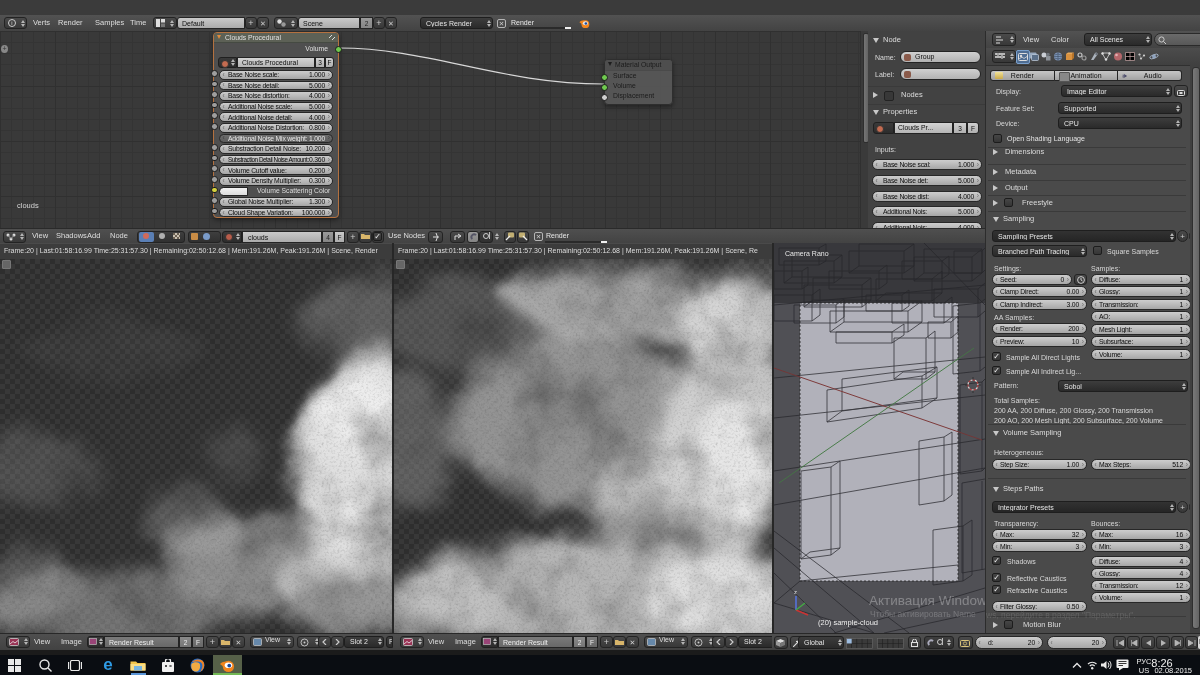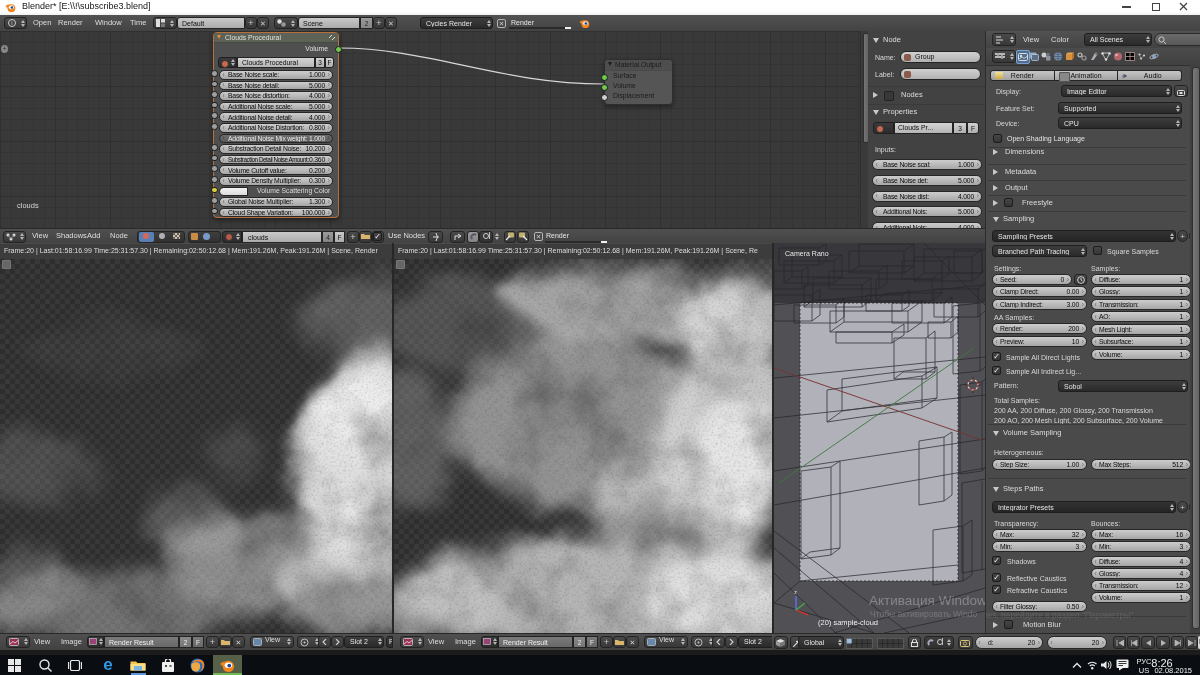--- a/index.html
+++ b/index.html
@@ -19,42 +19,28 @@
 .phdr:before{content:"";display:block;width:0;height:0;}
 .tri-r:before{border:3px solid transparent;border-left:5px solid #c8c8c8;}
 .tri-d:before{border:3.5px solid transparent;border-top:5px solid #c8c8c8;margin-top:3px;}
 .sep{position:absolute;height:1px;background:#3a3a3a;}
 .menu{color:#dedede;font-size:7.5px;position:absolute;line-height:16px;}
 .ebtn{position:absolute;background:linear-gradient(#4a4a4a,#383838);border:1px solid #232323;border-radius:3px;box-sizing:border-box;}
 </style></head>
 <body>
 <div id="root">
 
-<div class="abs" style="left:0;top:0;width:1200px;height:15px;background:linear-gradient(#ffffff 80%,#f0f0f0);">
-  <svg class="abs" style="left:5px;top:2px" width="11" height="11" viewBox="0 0 24 24">
-        <path d="M1 9 C5 5.5 10 5 13 6.5 L13 13 L6 13 Z" fill="#f2851d"></path>
-        <circle cx="14" cy="13.5" r="8.5" fill="#f2851d"></circle>
-        <ellipse cx="14" cy="11.5" rx="5.6" ry="4.2" fill="#fff"></ellipse>
-        <circle cx="15" cy="12" r="2.8" fill="#1b4a9c"></circle>
-      </svg>
-  <div class="abs" style="left:22px;top:1px;font-size:9px;color:#151515;">Blender* [E:\\!\subscribe3.blend]</div>
-  <div class="abs" style="left:1122px;top:6px;width:9px;height:1.5px;background:#444;"></div>
-  <div class="abs" style="left:1152px;top:3px;width:6px;height:6px;border:1.2px solid #444;"></div>
-  <svg class="abs" style="left:1179px;top:2px" width="9" height="9">
-        <path d="M1 1 L8 8 M8 1 L1 8" stroke="#444" stroke-width="1.3"></path>
-      </svg>
-</div>
 
 <div class="abs" id="infohdr" style="left:0;top:15px;width:1200px;height:16px;background:linear-gradient(#525252,#434343);border-bottom:1px solid #262626;">
   <div class="ebtn" style="left:4px;top:2px;width:23px;height:12px;"></div>
   <div class="abs" style="left:8px;top:4px;width:8px;height:8px;border-radius:50%;border:1px solid #ccc;box-sizing:border-box;color:#ddd;font-size:6px;line-height:6.5px;text-align:center;">i</div>
   <div class="ud abs" style="left:19px;top:2px;height:12px;"></div>
-  <div class="menu" style="left:33px;top:0;">Open</div>
+  <div class="menu" style="left:33px;top:0;">Verts</div>
   <div class="menu" style="left:58px;top:0;">Render</div>
-  <div class="menu" style="left:95px;top:0;">Window</div>
+  <div class="menu" style="left:95px;top:0;">Samples</div>
   <div class="menu" style="left:130px;top:0;">Time</div>
   <div class="ebtn" style="left:153px;top:2px;width:24px;height:12px;"></div>
   <svg class="abs" style="left:156px;top:4px" width="9" height="8">
         <rect x="0" y="0" width="4" height="8" fill="#ddd"></rect>
         <rect x="5" y="0" width="4" height="3.5" fill="#ddd"></rect>
         <rect x="5" y="4.5" width="4" height="3.5" fill="#777"></rect>
       </svg>
   <div class="ud abs" style="left:168px;top:2px;height:12px;"></div>
   <div class="abs" style="left:177px;top:2px;width:68px;height:12px;background:linear-gradient(#c9c9c9,#ababab);border:1px solid #242424;border-radius:3px 0 0 3px;box-sizing:border-box;font-size:7px;color:#111;line-height:11px;padding-left:4px;">Default</div>
   <div class="ebtn" style="left:245px;top:2px;width:12px;height:12px;color:#ccc;font-size:9px;line-height:10px;text-align:center;">+</div>
@@ -465,21 +451,21 @@
     <g transform="translate(22,367)">
       <path d="M0 0 L0 -14" stroke="#5577ee" stroke-width="1.4"></path>
       <path d="M0 0 L12 5" stroke="#cc3333" stroke-width="1.4"></path>
       <path d="M0 0 L9 -7" stroke="#44aa44" stroke-width="1.4"></path>
       <text x="-2" y="-16" font-size="6" fill="#ddd">z</text>
     </g>
   </svg>
   <div class="abs" style="left:11px;top:7px;font-size:7px;color:#e8e8e8;">Camera Rano</div>
   <div class="abs" style="left:44px;top:375px;font-size:7.5px;color:#efefef;">(20) sample-cloud</div>
   <div class="abs" style="left:95px;top:350px;font-size:13.5px;color:rgba(255,255,255,0.30);white-space:nowrap;">Активация Windows</div>
-  <div class="abs" style="left:96px;top:366px;font-size:8.5px;color:rgba(255,255,255,0.22);white-space:nowrap;">Чтобы активировать Windo</div>
+  <div class="abs" style="left:96px;top:366px;font-size:8.5px;color:rgba(255,255,255,0.22);white-space:nowrap;">Чтобы активировать Name</div>
 </div>
 
 <div class="abs" id="bhdr" style="left:0;top:633px;width:1200px;height:17px;background:linear-gradient(#4f4f4f,#414141);border-top:1px solid #282828;overflow:hidden;">
 
   <div class="abs" style="left:774px;top:0;width:211px;height:17px;">
     <div class="ebtn" style="left:0px;top:2px;width:14px;height:13px;"></div>
     <svg class="abs" style="left:2px;top:5px" width="9" height="8">
           <path d="M4.5 0 L9 2 L4.5 4 L0 2 Z" fill="#ddd"></path>
           <path d="M0 2 V6 L4.5 8 V4 Z" fill="#999"></path>
           <path d="M9 2 V6 L4.5 8 V4 Z" fill="#777"></path>

